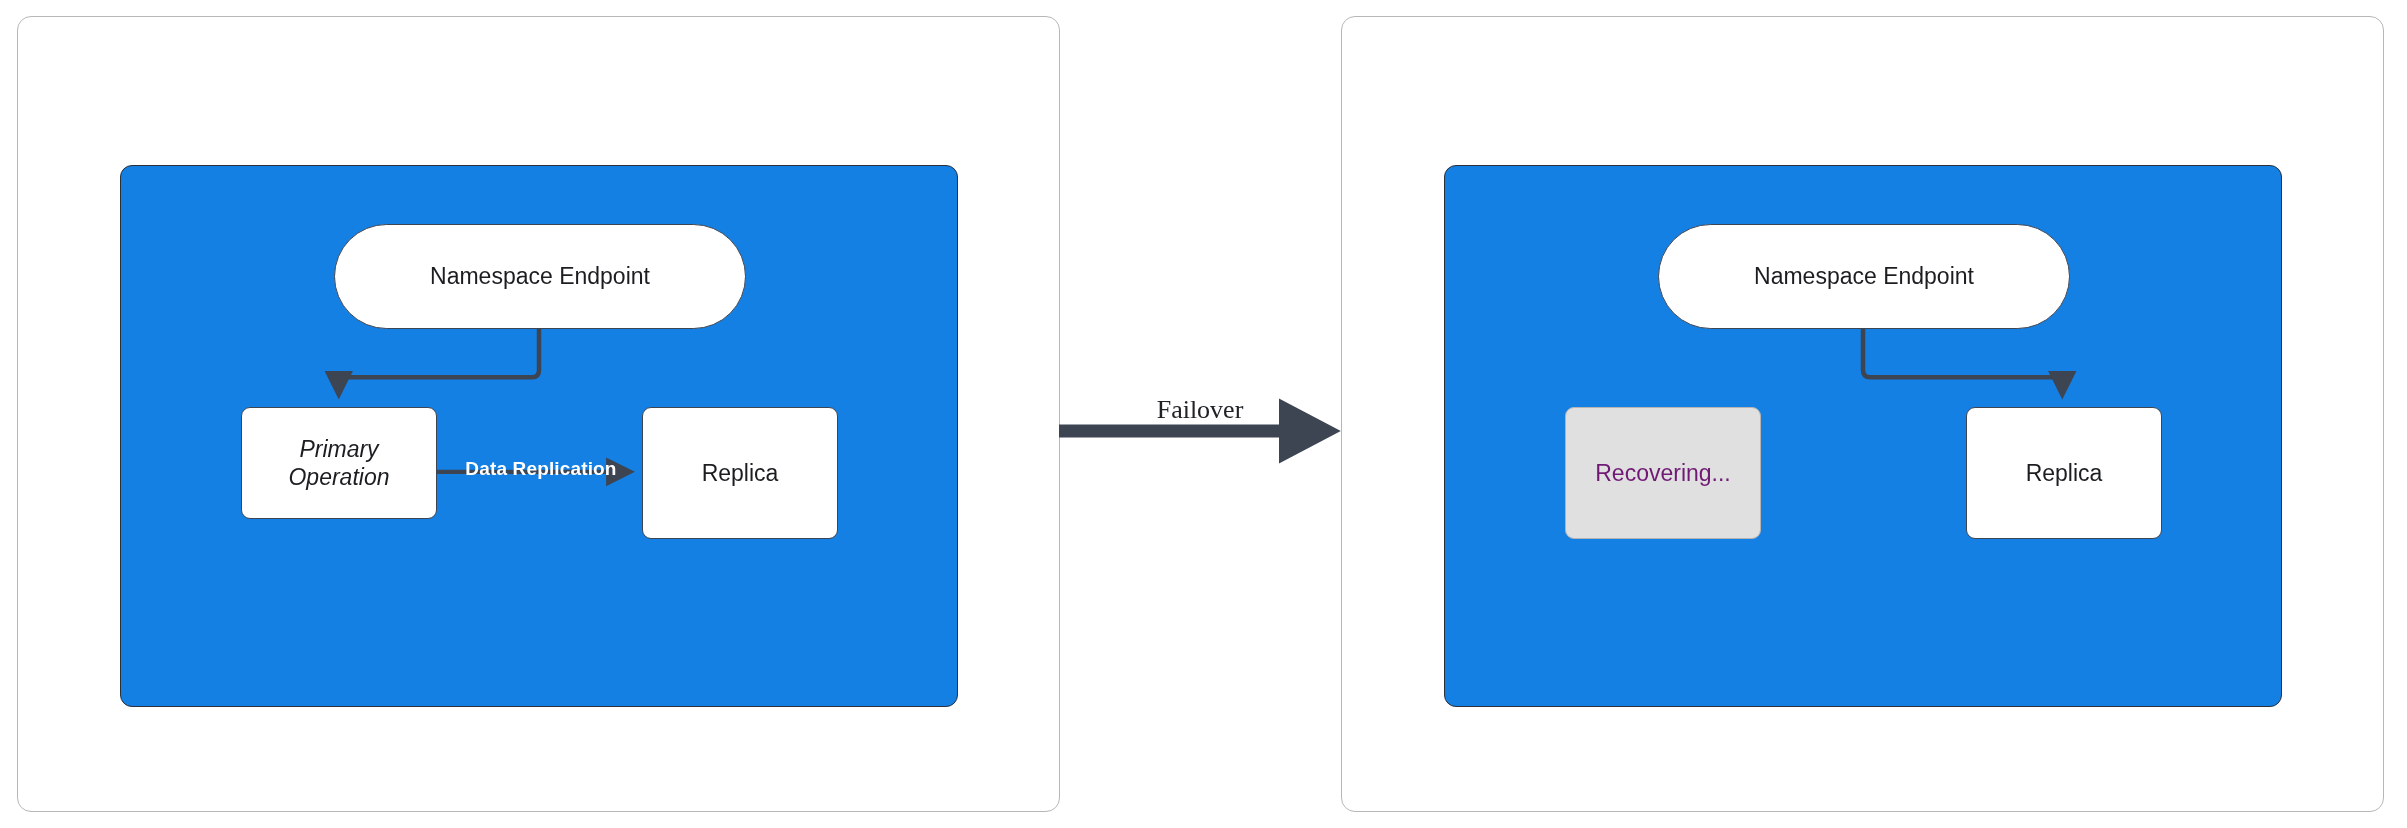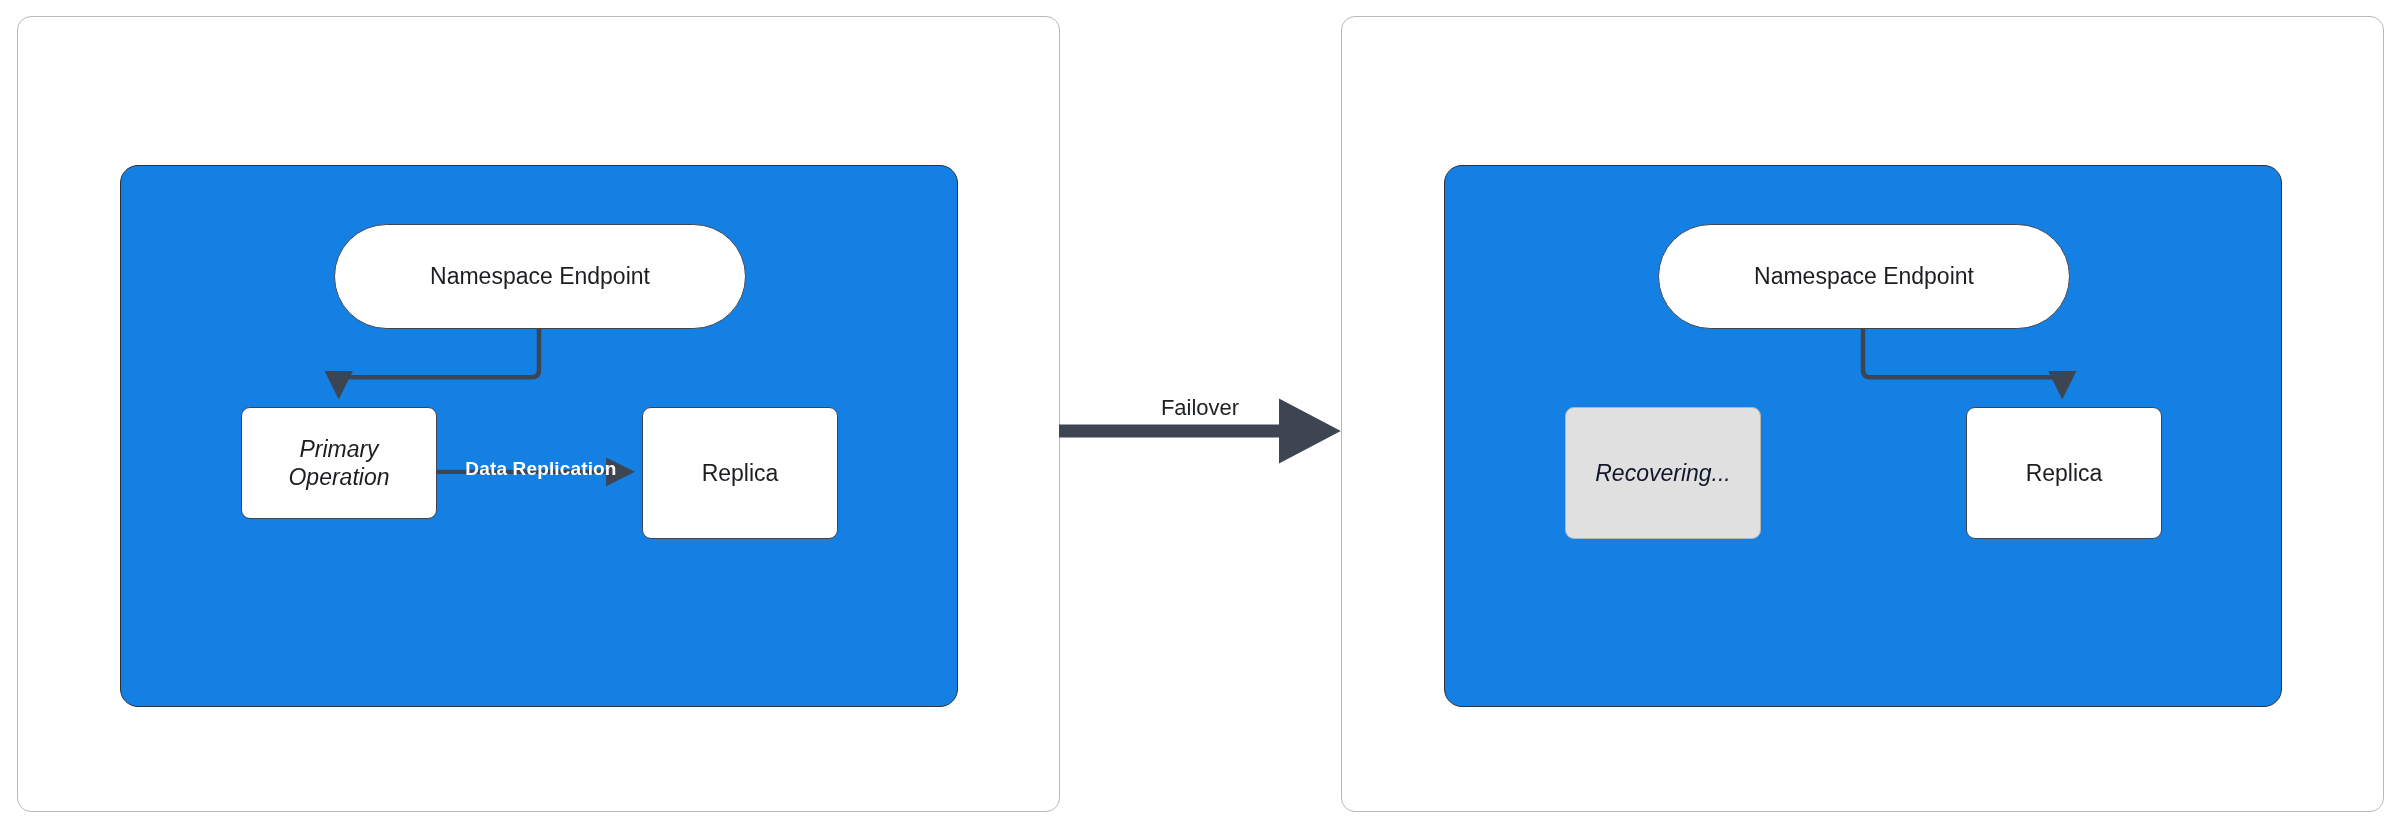--- a/index.html
+++ b/index.html
@@ -31,21 +31,21 @@
     letter-spacing: .1px;
   }
 
   
   .blue-box {
     position: absolute;
     left: 102px; top: 148px;
     width: 838px; height: 542px;
     background: #1580E3;
     border: 1.4px solid #2c3038;
-    border-radius: 18px;
+    border-radius: 12px;
   }
 
   
   .node {
     position: absolute;
     background: #ffffff;
     border: 1.8px solid #3d4452;
     display: flex;
     align-items: center;
     justify-content: center;
@@ -57,22 +57,21 @@
   .capsule { border-radius: 999px; }
   .rect    { border-radius: 9px; }
 
   .node-endpoint { width: 412px; height: 105px; top: 58px; left: 213px; }
   .node-primary  { width: 196px; height: 112px; top: 241px; left: 120px; font-style: italic; }
   .node-replica-l{ width: 196px; height: 132px; top: 241px; left: 521px; }
   .node-recover  {
     width: 196px; height: 132px; top: 241px; left: 120px;
     background: #e0e0e0;
     border: 1.6px solid #b4b4b4;
-    color: #0f172a;
-    font-style: italic;
+    color: #701a75;
   }
   .node-replica-r{ width: 196px; height: 132px; top: 241px; left: 521px; }
 
   
   .wires { position: absolute; left: 0; top: 0; width: 100%; height: 100%; overflow: visible; }
 
   
   .repl-label {
     position: absolute;
     top: 292px; left: 316px;
@@ -84,22 +83,23 @@
     letter-spacing: .15px;
   }
 
   
   #failover-arrow { position: absolute; left: 1055px; top: 390px; width: 290px; height: 80px; }
   .failover-label {
     position: absolute;
     left: 1055px; top: 395px;
     width: 290px;
     text-align: center;
-    font-size: 22px;
+    font-size: 26px;
     color: #202326;
+    font-family: Liberation Serif, serif;
   }
 </style>
 </head>
 <body>
 
 <div id="stage">
 
   <div class="panel" id="panel-left">
 
     <div class="blue-box">

